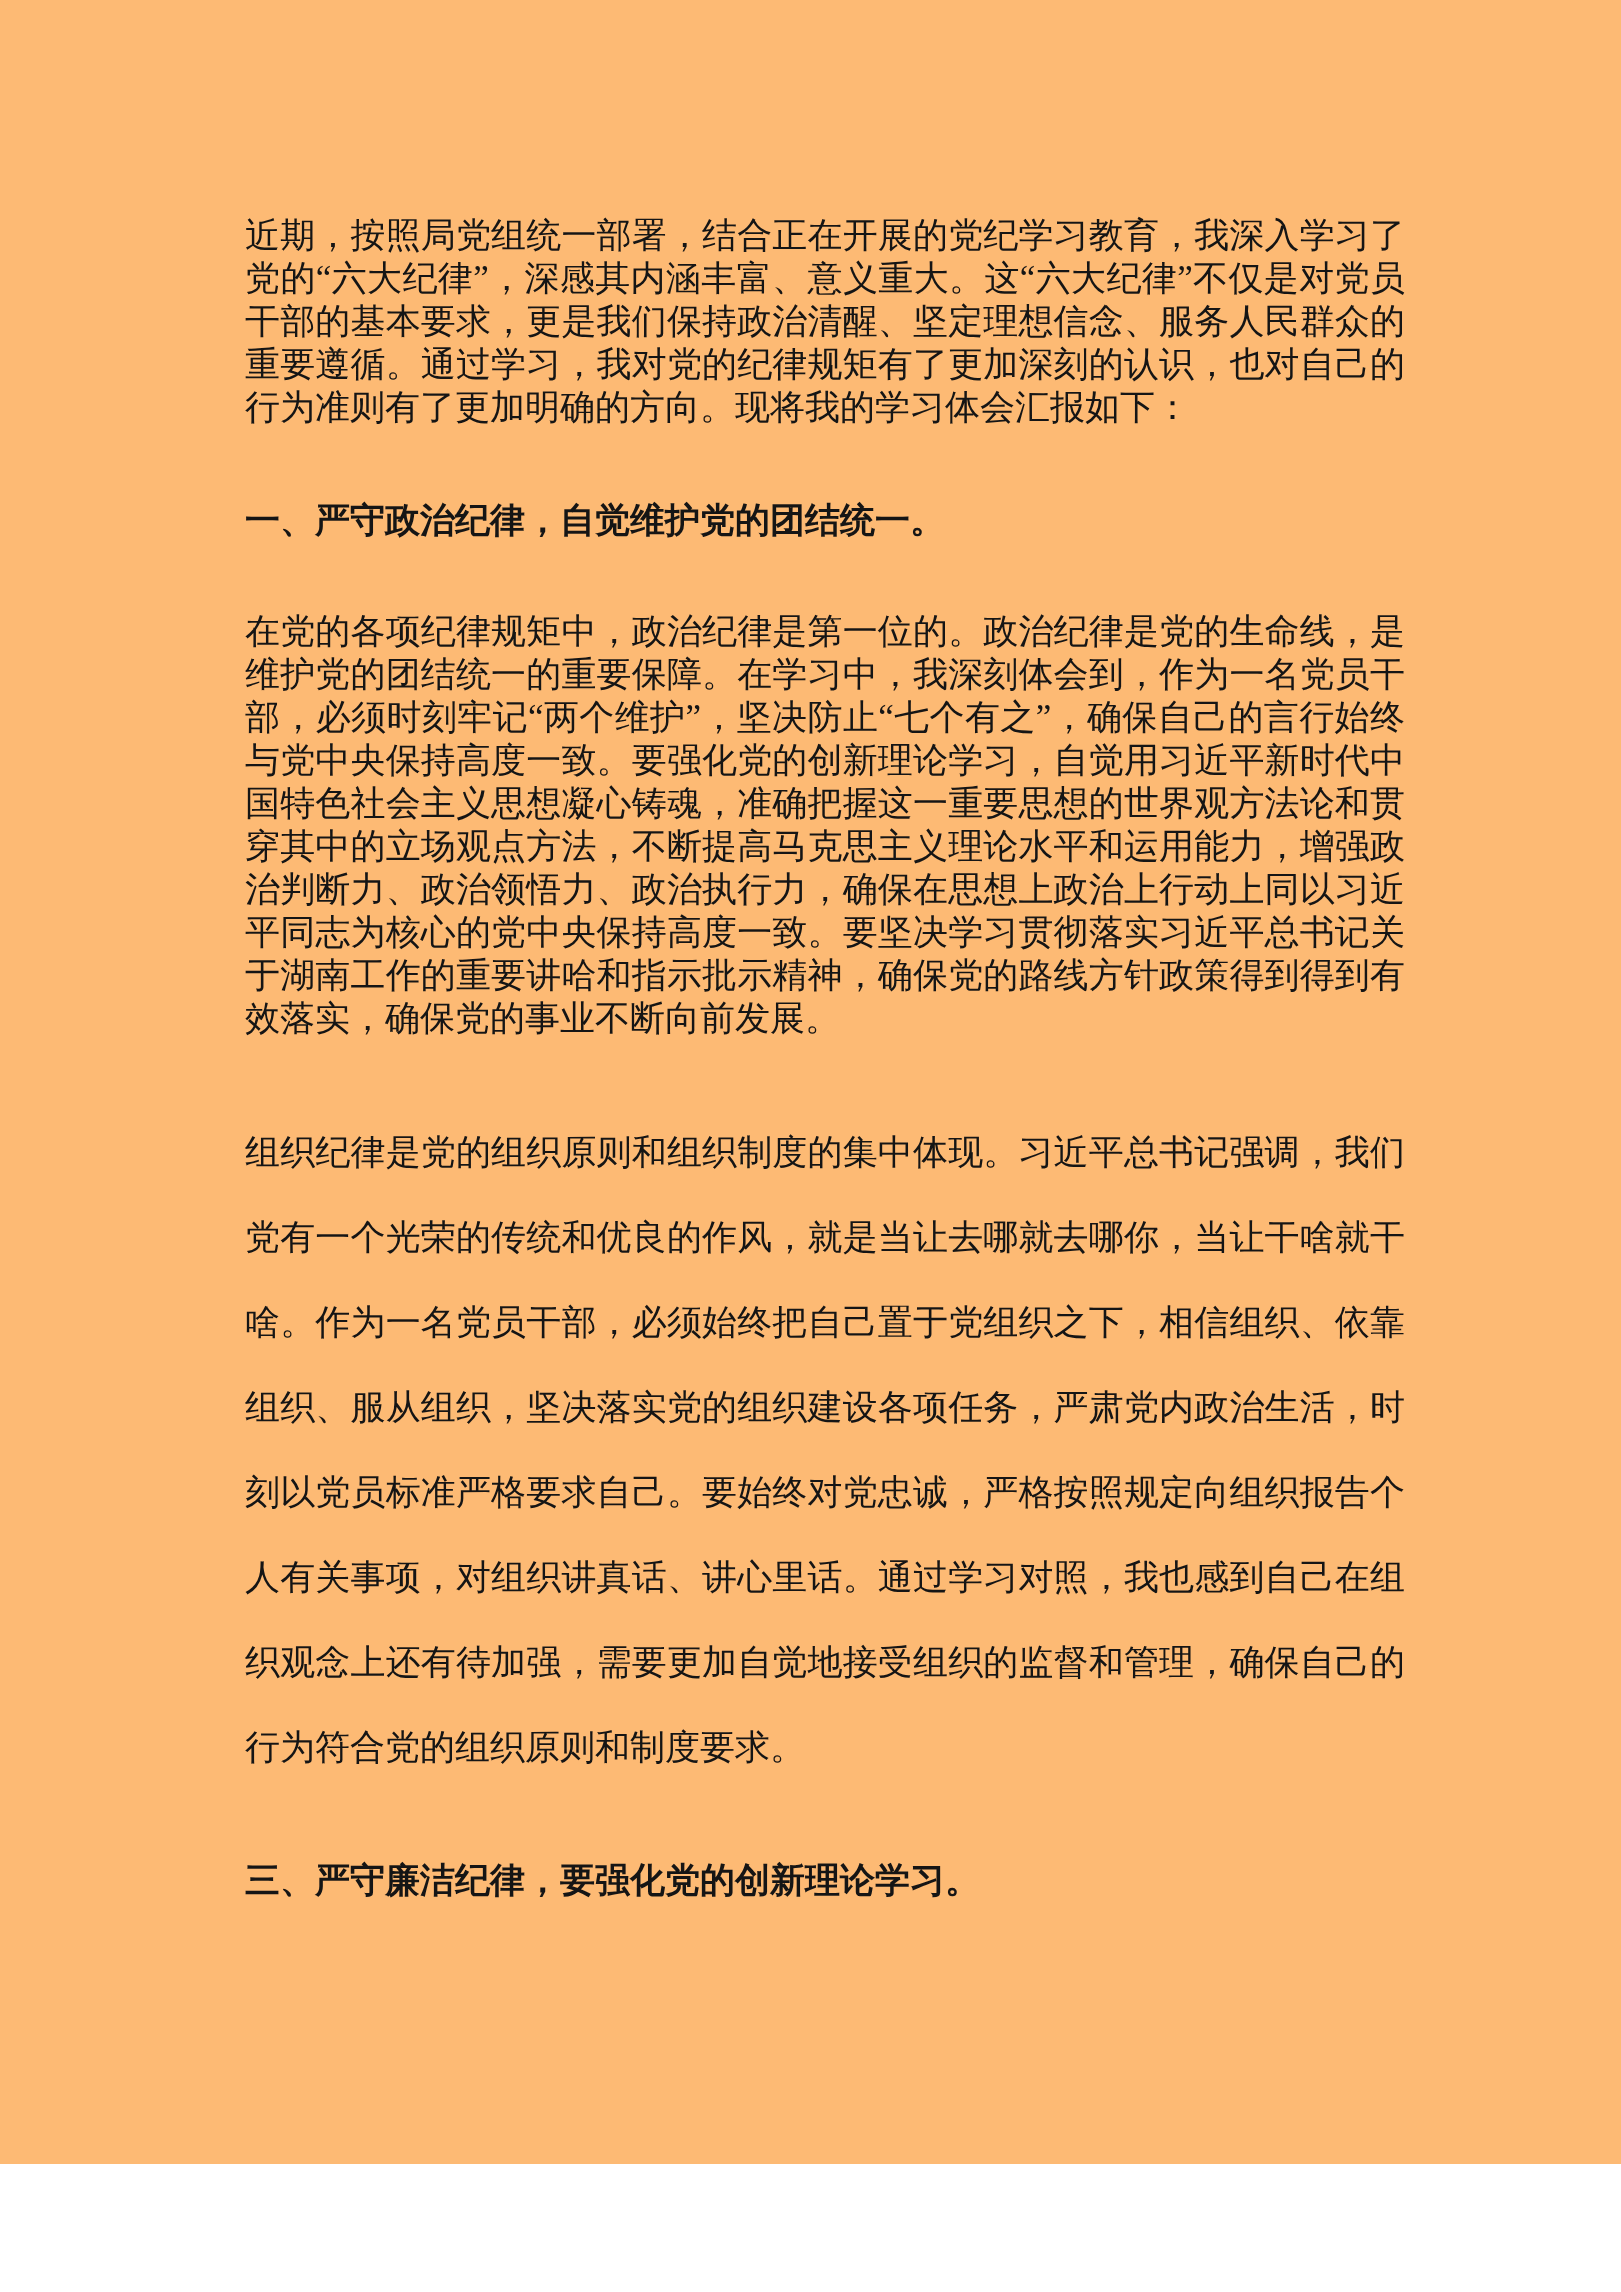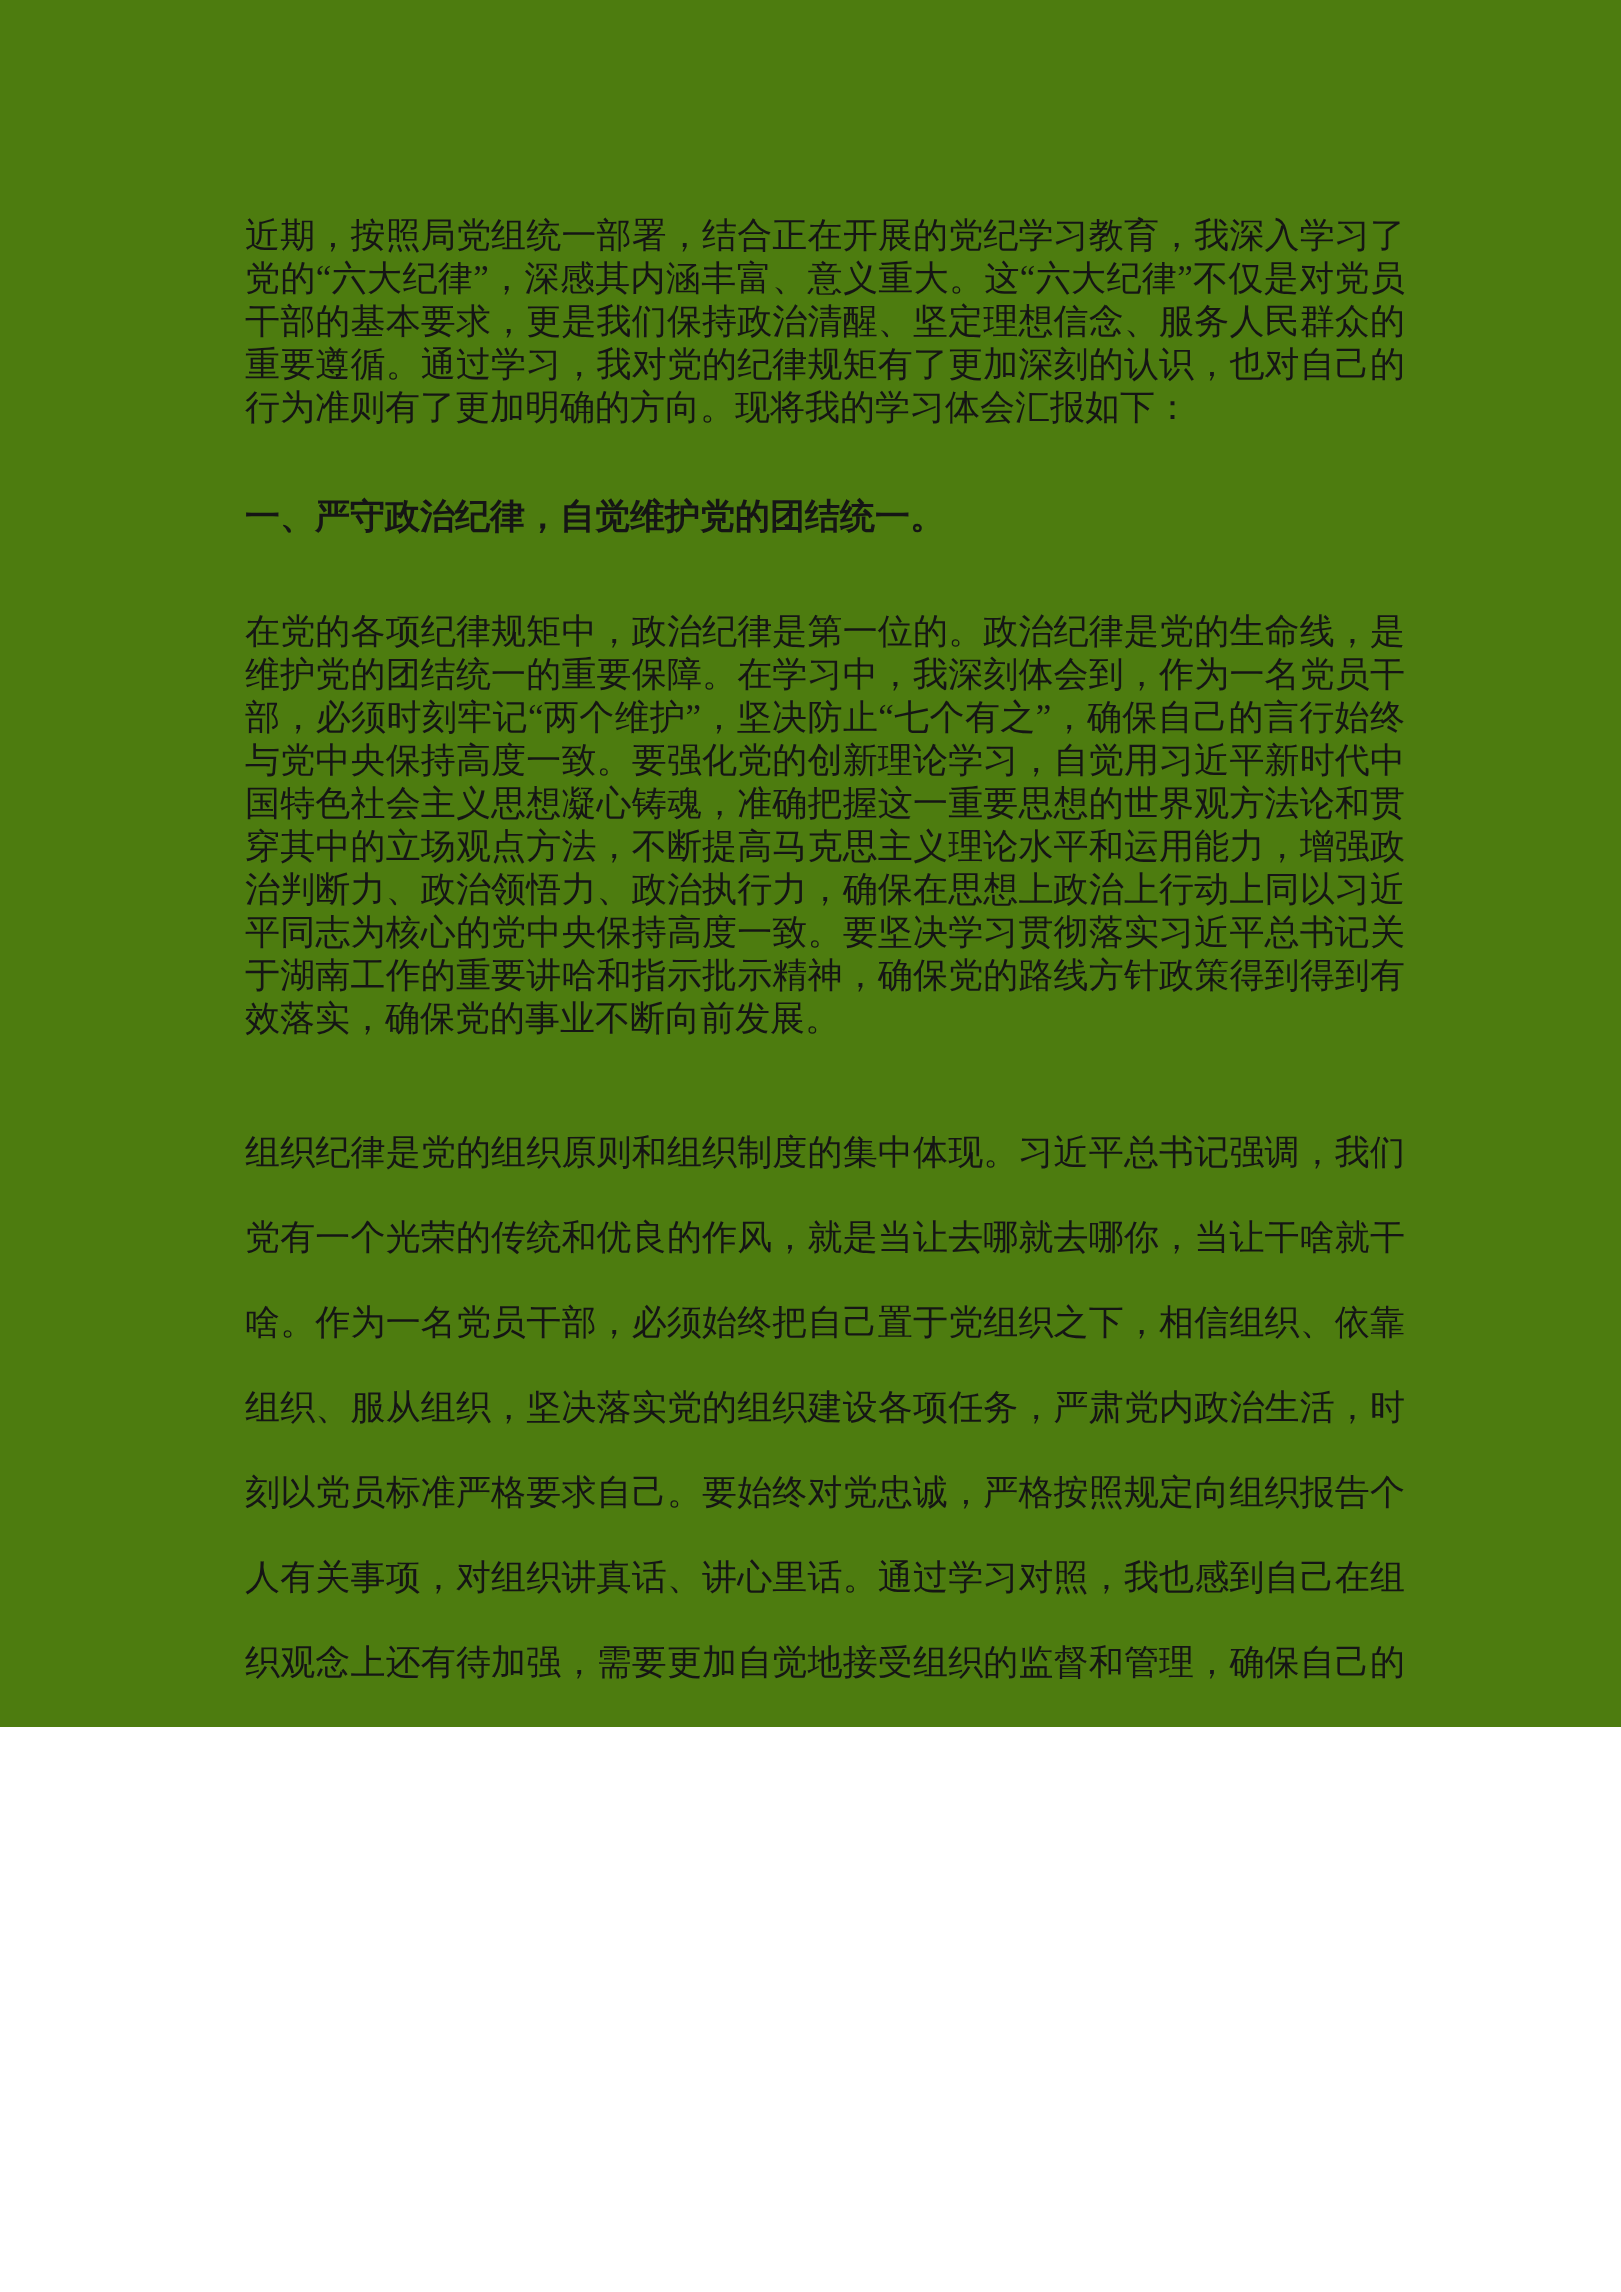--- a/index.html
+++ b/index.html
@@ -3,22 +3,22 @@
 <meta charset="utf-8">
 <style>
   html, body {
     margin: 0;
     padding: 0;
     background: #ffffff;
   }
   .page {
     position: relative;
     width: 1621px;
-    height: 1727px;
-    background: #4d7c0f;
+    height: 2164px;
+    background: #fdba74;
     box-sizing: border-box;
     padding: 214px 216px 0 245px;
     overflow: hidden;
     color: #151515;
   }
   .block {
     margin: 0 0 69px 0;
     padding: 0;
   }
   .para {
@@ -30,21 +30,21 @@
   }
   .serif {
     font-family: "Liberation Serif", "DejaVu Serif", serif;
     line-height: 43px;
   }
   .sans-wide {
     font-family: "Liberation Sans", "DejaVu Sans", sans-serif;
     line-height: 85px;
   }
   .heading {
-    font-family: Liberation Mono, monospace;
+    font-family: Liberation Sans, sans-serif;
     font-weight: 700;
     font-size: 35px;
     line-height: 43px;
     text-align: left;
   }
 </style>
 </head>
 <body>
 
 <div class="page">

